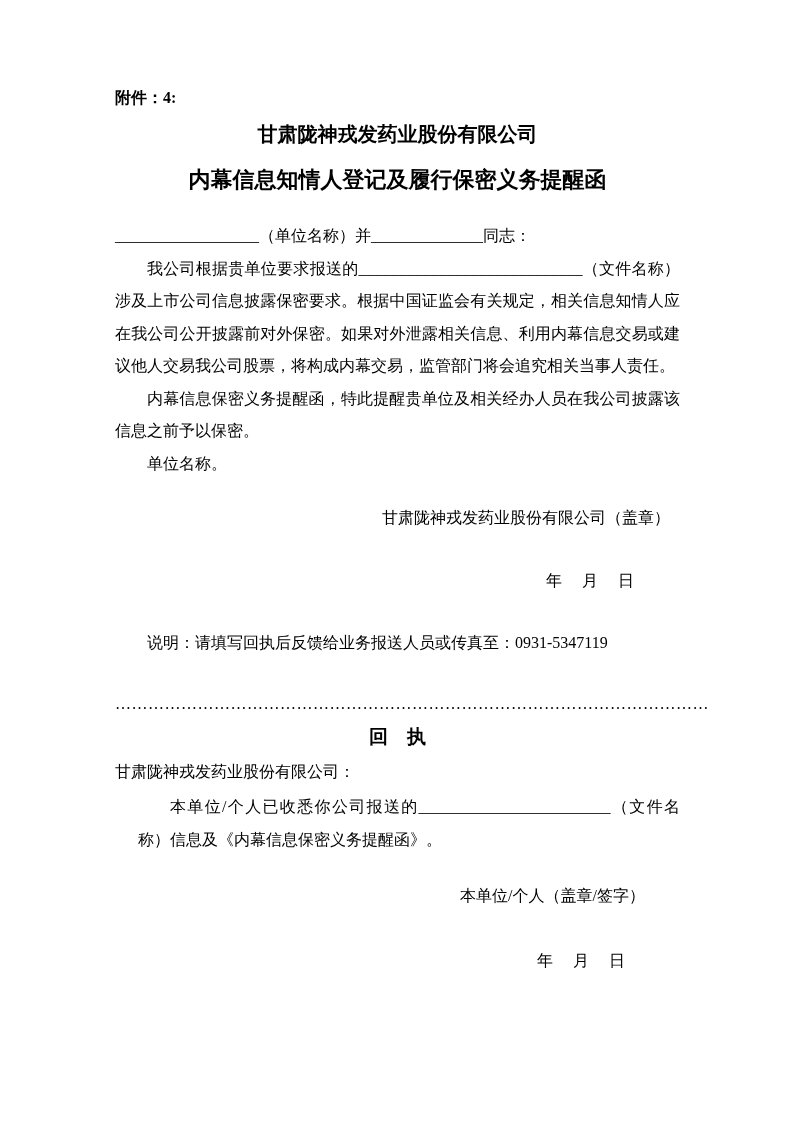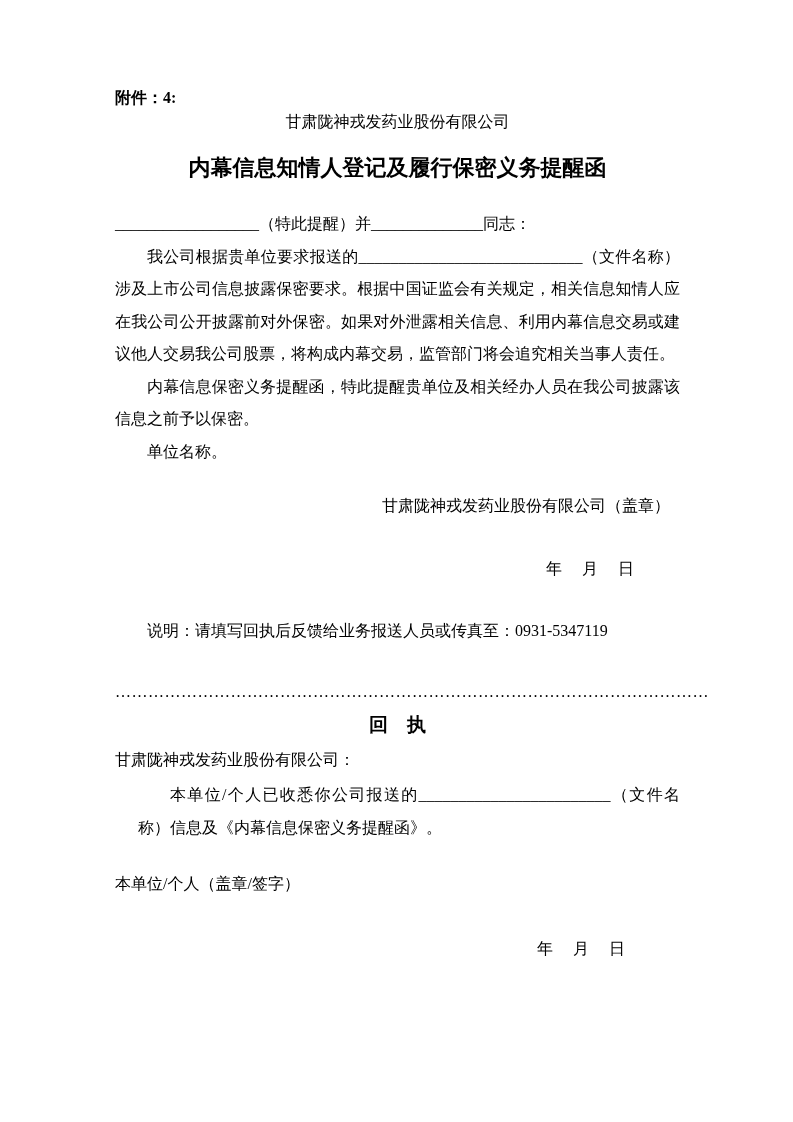--- a/index.html
+++ b/index.html
@@ -21,23 +21,24 @@
   }
   p { margin: 0; }
 
   .attachment-label {
     font-weight: bold;
     font-size: 16px;
     line-height: 20px;
   }
   .doc-title {
     text-align: center;
-    font-weight: normal;
-    font-size: 16px;
+    font-weight: bold;
+    font-size: 20px;
     line-height: 28px;
+    margin-top: 12px;
   }
   .doc-subtitle {
     text-align: center;
     font-weight: bold;
     font-size: 22px;
     line-height: 28px;
     margin-top: 18px;
   }
   .letter-body {
     margin-top: 26px;
@@ -82,21 +83,21 @@
   }
   .receipt-body {
     margin-top: 8px;
     line-height: 33px;
     text-align: justify;
     margin-left: 23px;
   }
   .receipt-sig {
     margin-top: 30px;
     line-height: 20px;
-    text-align: left;
+    text-align: right;
     padding-right: 35px;
   }
   .receipt-date {
     margin-top: 45px;
     line-height: 20px;
     text-align: right;
     padding-right: 55px;
   }
 </style>
 </head>
@@ -104,21 +105,21 @@
 
 <div class="page">
 
   <p class="attachment-label">附件：4:</p>
 
   <p class="doc-title">甘肃陇神戎发药业股份有限公司</p>
 
   <p class="doc-subtitle">内幕信息知情人登记及履行保密义务提醒函</p>
 
   <div class="letter-body">
-    <p>__________________（特此提醒）并______________同志：</p>
+    <p>__________________（单位名称）并______________同志：</p>
     <p class="indent">我公司根据贵单位要求报送的____________________________（文件名称）涉及上市公司信息披露保密要求。根据中国证监会有关规定，相关信息知情人应在我公司公开披露前对外保密。如果对外泄露相关信息、利用内幕信息交易或建议他人交易我公司股票，将构成内幕交易，监管部门将会追究相关当事人责任。</p>
     <p class="indent">内幕信息保密义务提醒函，特此提醒贵单位及相关经办人员在我公司披露该信息之前予以保密。</p>
     <p class="indent">单位名称。</p>
   </div>
 
   <p class="sig-company">甘肃陇神戎发药业股份有限公司（盖章）</p>
 
   <p class="sig-date">年　 月　 日</p>
 
   <p class="note-line">说明：请填写回执后反馈给业务报送人员或传真至：0931-5347119</p>

